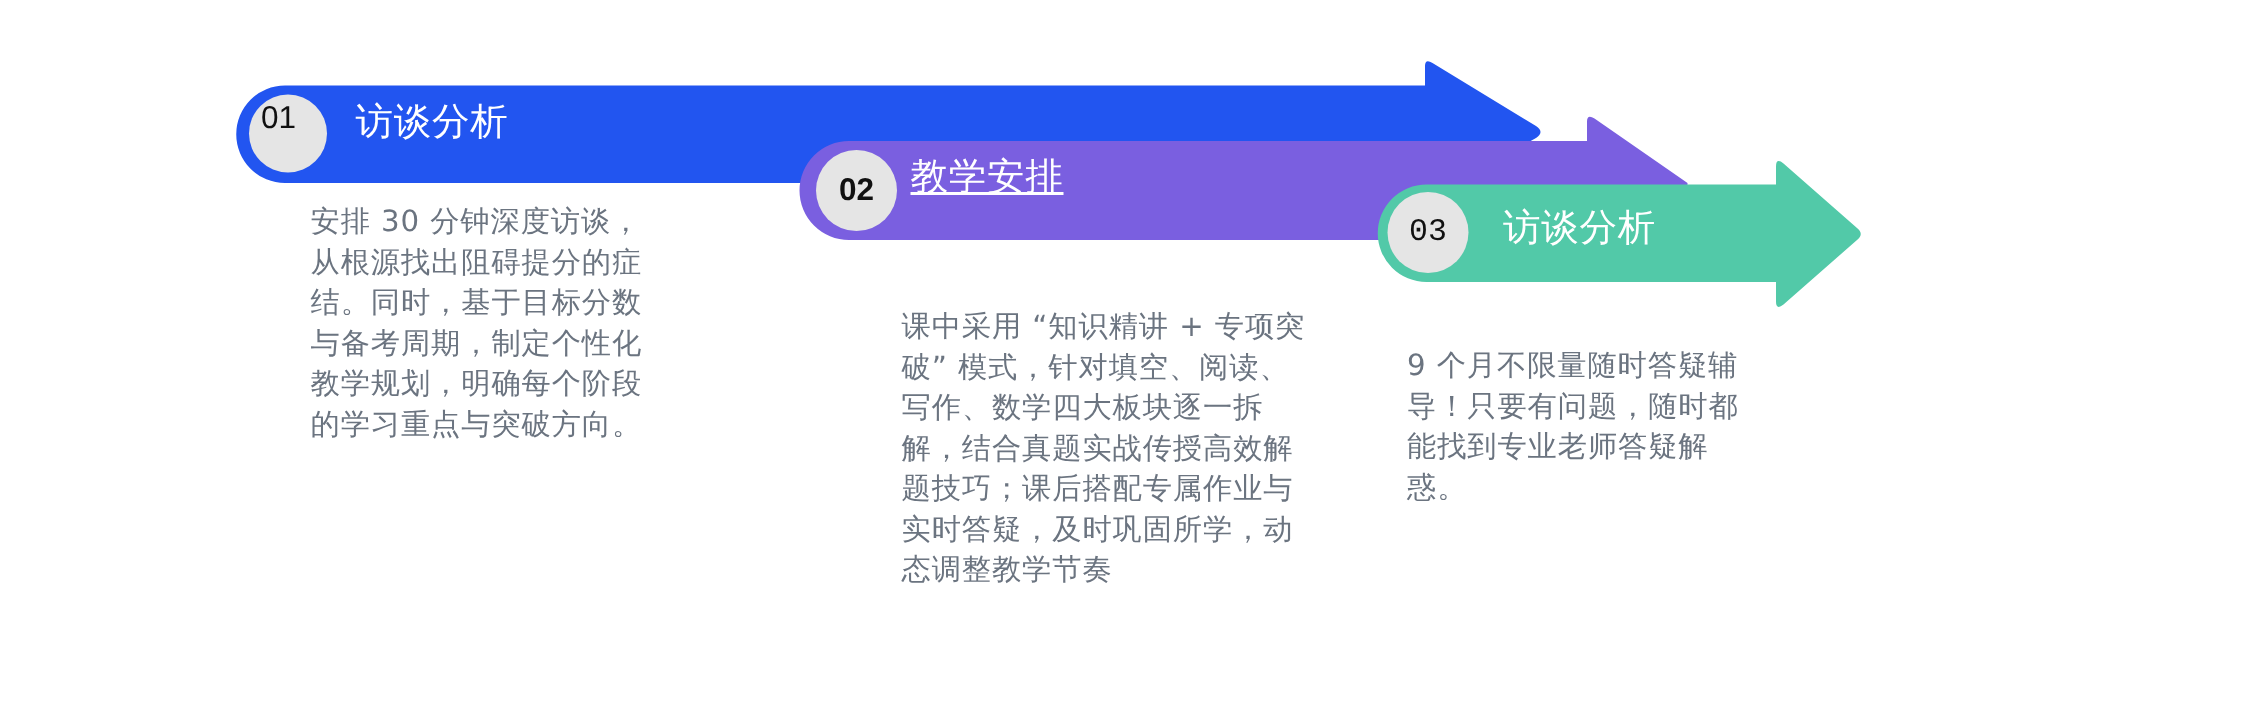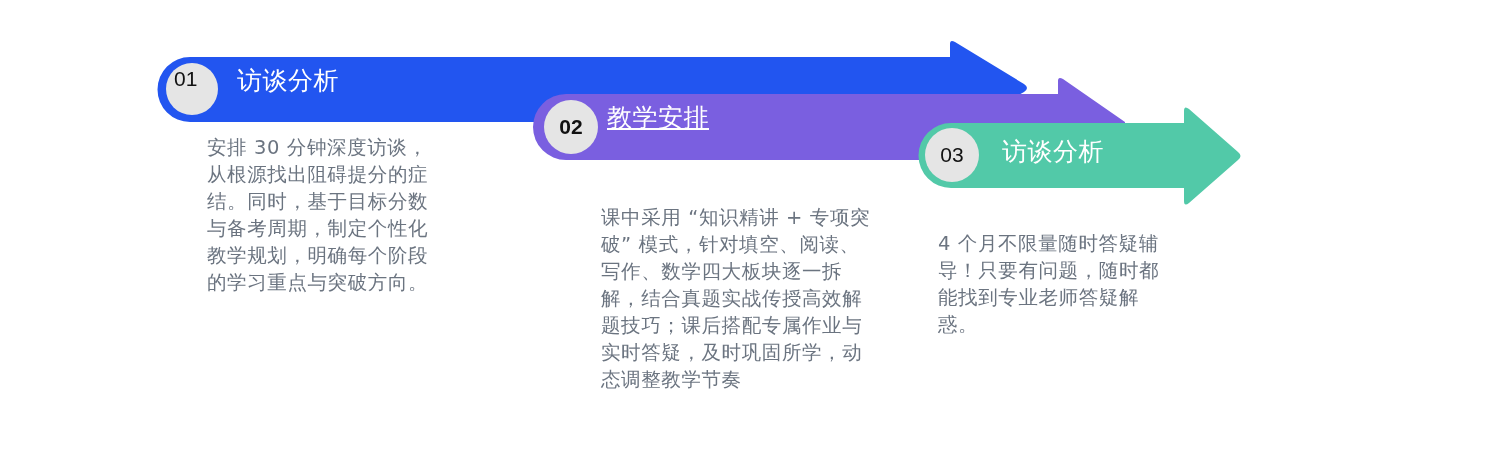--- a/index.html
+++ b/index.html
@@ -31,17 +31,17 @@
 </div>
 <div class="title" style="left:237px; top:66px;">访谈分析</div>
 <div class="desc" style="left:175px; top:134px; width:236px;margin-left:32px;">安排 30 分钟深度访谈，从根源找出阻碍提分的症结。同时，基于目标分数与备考周期，制定个性化教学规划，明确每个阶段的学习重点与突破方向。</div>
 
 <div class="circle" style="left:544px; top:100px; width:54px; height:54px;font-weight:bold;">
   <span>02</span>
 </div>
 <div class="title" style="left:607px; top:103px;text-decoration:underline;">教学安排</div>
 <div class="desc" style="left:553px; top:204px; width:276px;margin-left:48px;">课中采用 “知识精讲 + 专项突破” 模式，针对填空、阅读、写作、数学四大板块逐一拆解，结合真题实战传授高效解题技巧；课后搭配专属作业与实时答疑，及时巩固所学，动态调整教学节奏</div>
 
-<div class="circle" style="left:925px; top:128px; width:54px; height:54px;">
+<div class="circle" style="left:925px; top:128px; width:54px; height:54px;font-family:Liberation Mono, monospace;">
   <span>03</span>
 </div>
 <div class="title" style="left:1002px; top:137px;">访谈分析</div>
-<div class="desc" style="left:938px; top:230px; width:236px;">4 个月不限量随时答疑辅导！只要有问题，随时都能找到专业老师答疑解惑。</div>
+<div class="desc" style="left:938px; top:230px; width:236px;">9 个月不限量随时答疑辅导！只要有问题，随时都能找到专业老师答疑解惑。</div>
 
 </body></html>

